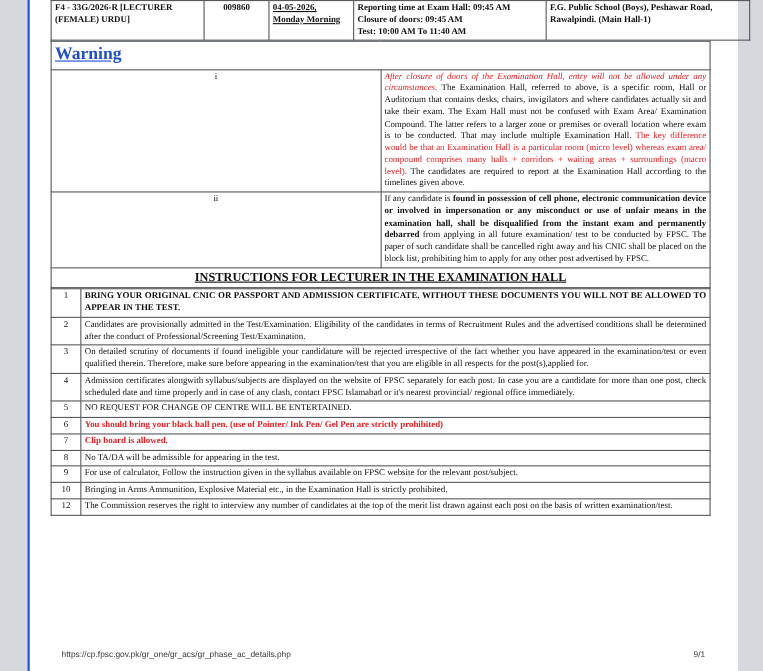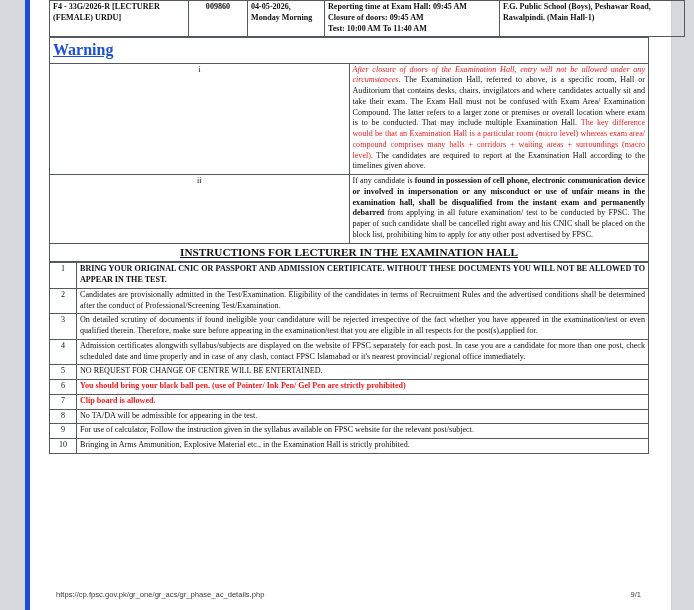--- a/index.html
+++ b/index.html
@@ -12,21 +12,21 @@
     font-family: "Liberation Serif", serif;
   }
   #page {
     position: absolute;
     left: 25px;
     top: 0;
     width: 647px;
     height: 610px;
     background: #ffffff;
     box-sizing: border-box;
-    border-left: 5px solid #1d4ed8;
+    border-left: 2px solid #1d4ed8;
     border-right: 1px solid #cfd2d6;
   }
   #sheet {
     position: absolute;
     left: 19px;
     top: 0px;
     width: 600px;
   }
   table.doc {
     border-collapse: collapse;
@@ -38,21 +38,21 @@
     padding: 1px 3px 2px 3px;
     vertical-align: top;
     font-size: 8.1px;
     line-height: 1.33;
     color: #111111;
   }
   
   .hdr td { font-weight: bold; font-size: 7.9px; }
   .c-post   { width: 132px; }
   .c-roll   { width: 52px; text-align: center; vertical-align: middle; }
-  .c-date   { width: 70px; }
+  .c-date   { width: 70px; text-decoration: underline; }
   .c-time   { width: 168px; color: #ee1c20; }
   .c-venue  { width: 178px; vertical-align: middle; }
   .c-time div { white-space: nowrap; }
 
   
   .wtitle td {
     border: 1px solid #555a5f;
     padding: 3px 6px 3px 8px;
   }
   .wtitle span {
@@ -198,20 +198,24 @@
             <td class="txt">No TA/DA will be admissible for appearing in the test.</td>
           </tr>
           <tr>
             <td class="num">9</td>
             <td class="txt">For use of calculator, Follow the instruction given in the syllabus available on FPSC website for the relevant post/subject.</td>
           </tr>
           <tr>
             <td class="num">10</td>
             <td class="txt">Bringing in Arms Ammunition, Explosive Material etc., in the Examination Hall is strictly prohibited.</td>
           </tr>
+          <tr>
+            <td class="num">12</td>
+            <td class="txt">The Commission reserves the right to interview any number of candidates at the top of the merit list drawn against each post on the basis of written examination/test.</td>
+          </tr>
         </tbody>
     </table>
 
   </div>
 </div>
 
 <div id="footer">
   <span class="url">https://cp.fpsc.gov.pk/gr_one/gr_acs/gr_phase_ac_details.php</span>
   <span class="pg">9/1</span>
 </div>

